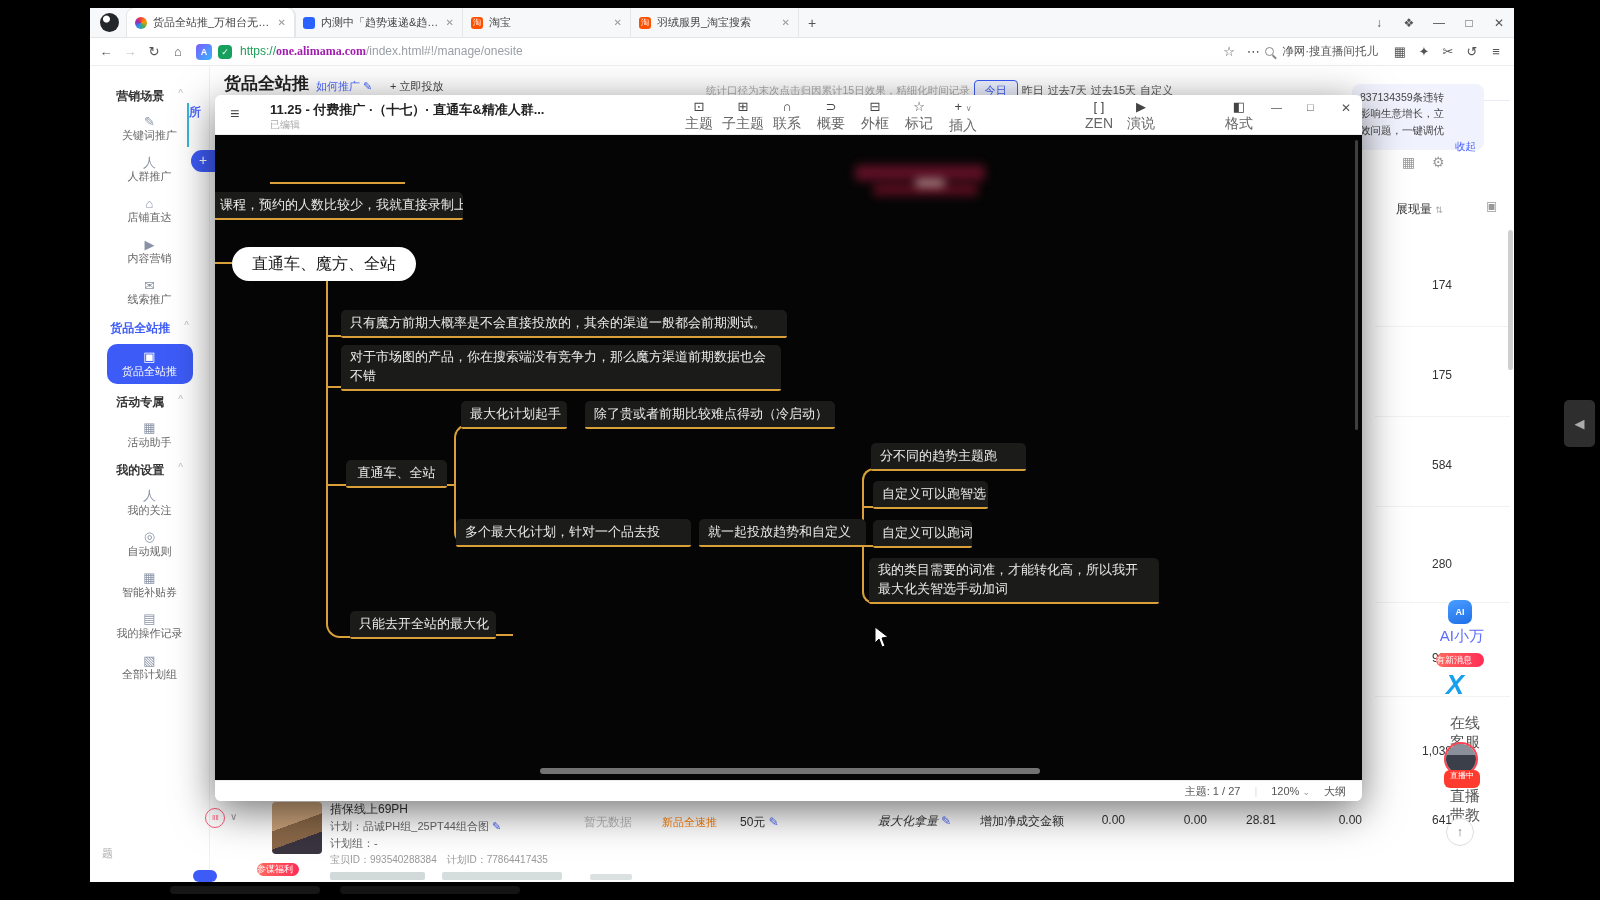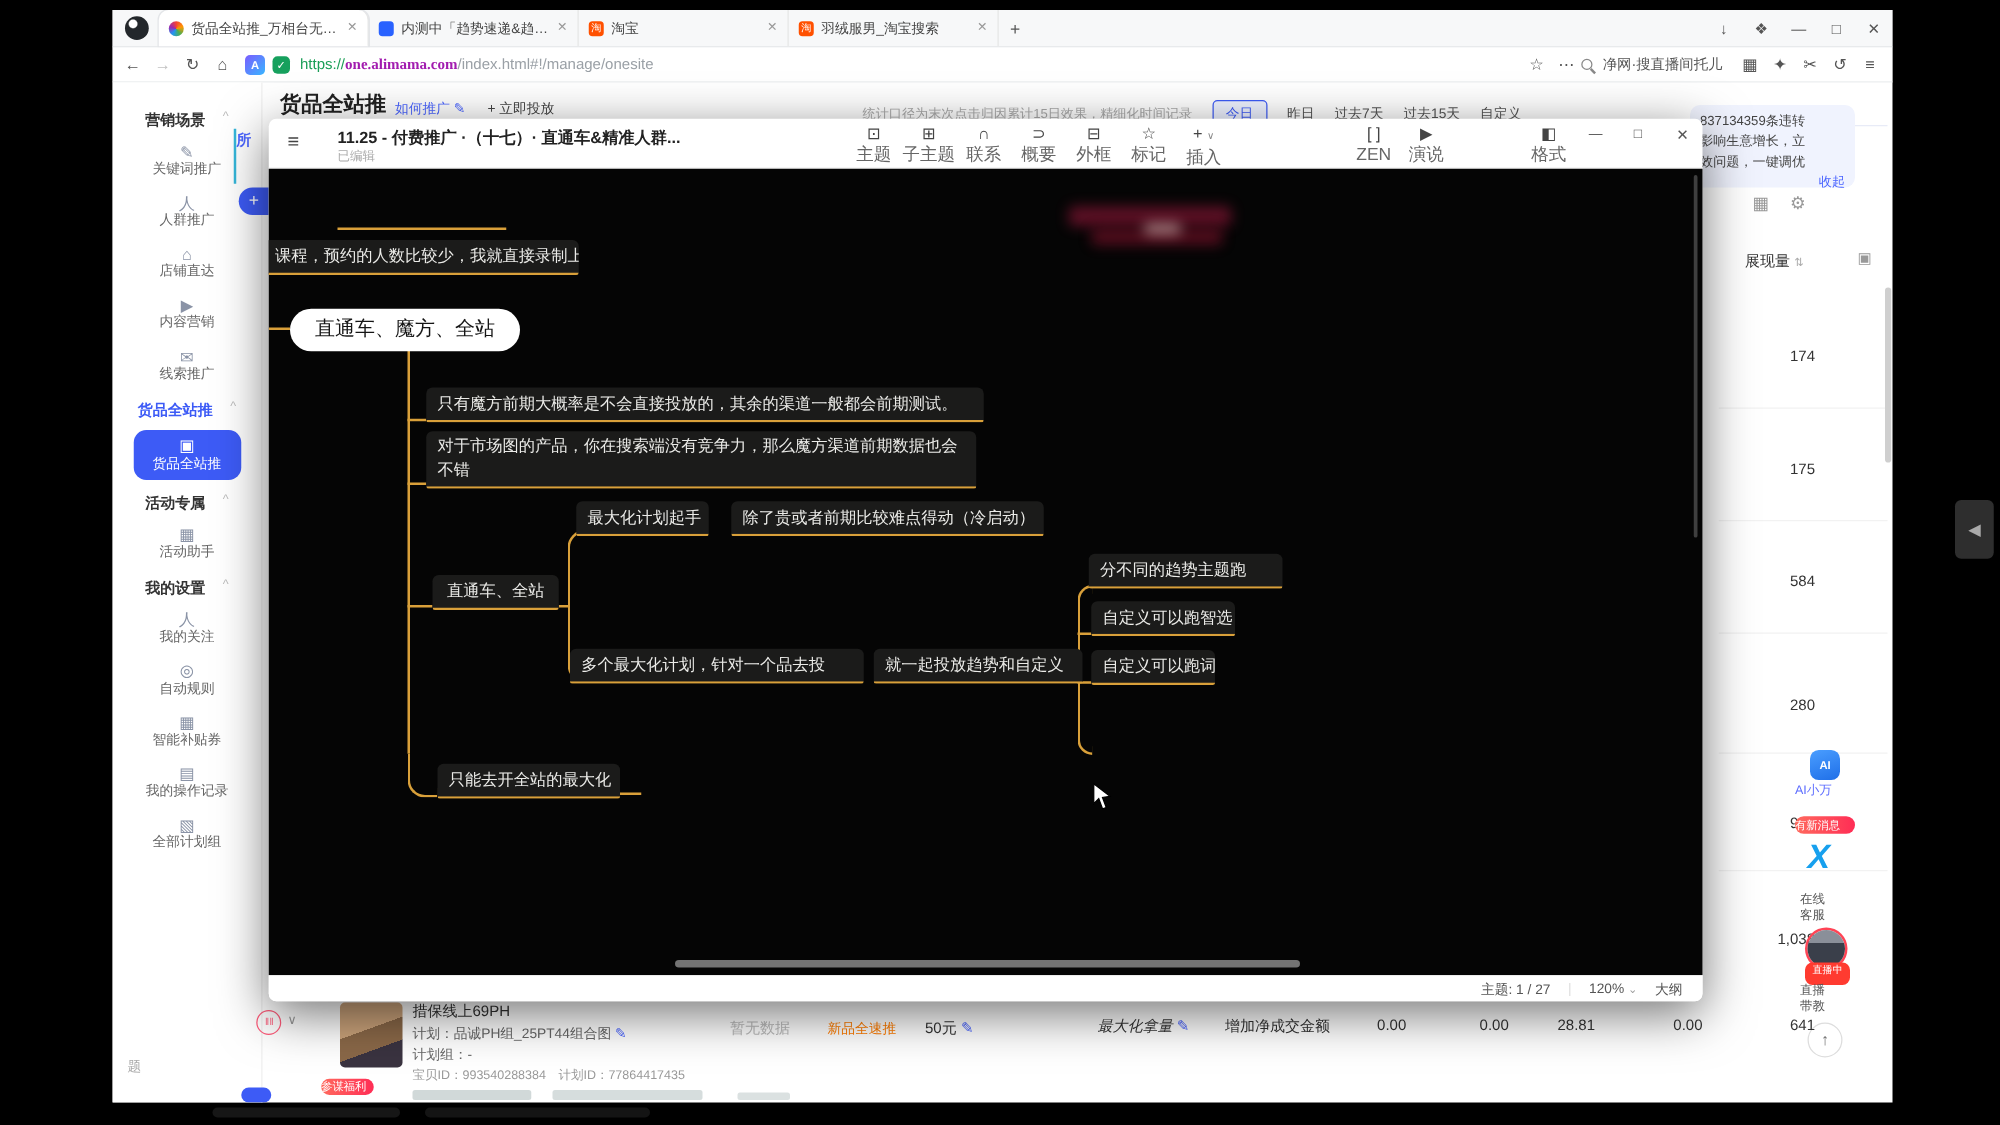--- a/index.html
+++ b/index.html
@@ -40,21 +40,21 @@
   .sitem.active{background:#3d5bf6;color:#fff;padding:6px 0;}
   .sitem.active .sic{color:#fff;}
   .hline{position:absolute;background:#e8ebf7;height:1px;}
   .datetab{font-size:11px;color:#555;}
   .datetab.active{color:#3d5bf6;border:1px solid #3d5bf6;background:#eef2ff;border-radius:4px;padding:2px 10px;}
   .note{font-size:10.5px;color:#aaa;}
   .bluelink{color:#4c66ff;}
   .rownum{position:absolute;width:60px;text-align:right;font-size:12px;color:#333;}
   .sep{position:absolute;height:1px;background:#f2f2f2;}
   
-  .wlabel{font-size:10px;color:#555;text-align:left;line-height:1.25;}
+  .wlabel{font-size:15px;color:#555;text-align:right;line-height:1.25;}
   
   #mm{position:absolute;left:215px;top:95px;width:1147px;height:706px;background:#fff;border-radius:6px;box-shadow:0 10px 40px rgba(0,0,0,.55);}
   #mmtitle{position:absolute;left:0;top:0;width:100%;height:40px;border-bottom:1px solid #ececec;}
   .mtool{position:absolute;top:5px;width:44px;text-align:center;color:#444;}
   .mtool .g{font-size:13px;line-height:14px;display:block;}
   .mtool .l{font-size:14px;color:#666;display:block;margin-top:1px;}
   #mmcanvas{position:absolute;left:0;top:40px;width:1147px;height:645px;background:#050505;overflow:hidden;}
   .mnode{position:absolute;background:#1b1b1a;color:#ebebe8;font-size:13px;line-height:1.5;padding:3px 9px;border-bottom:2px solid #d9a03a;border-radius:5px 5px 2px 2px;white-space:nowrap;}
   .mnode.wrap{white-space:normal;line-height:1.45;}
   .conn{position:absolute;border:0 solid #d9a03a;}
@@ -152,21 +152,21 @@
       <div class="sitem"><span class="sic">◎</span><span>自动规则</span></div>
       <div class="sitem"><span class="sic">▦</span><span>智能补贴券</span></div>
       <div class="sitem"><span class="sic">▤</span><span>我的操作记录</span></div>
       <div class="sitem"><span class="sic">▧</span><span>全部计划组</span></div>
     </div>
     <div class="abs" style="left:12px;top:838px;font-size:11px;color:#aaa;">题</div>
 
     <div class="abs" style="left:134px;top:64px;font-size:17px;font-weight:700;color:#222;">货品全站推</div>
     <div class="abs bluelink" style="left:226px;top:71px;font-size:11px;"><span>如何推广</span> <span>✎</span></div>
     <div class="abs" style="left:300px;top:71px;font-size:11px;color:#444;">+ 立即投放</div>
-    <div class="abs" style="left:600px;top:72px;display:flex;align-items:center;gap:16px;">
+    <div class="abs" style="left:616px;top:72px;display:flex;align-items:center;gap:4px;">
       <span class="note">统计口径为末次点击归因累计15日效果，精细化时间记录</span>
       <span class="datetab active">今日</span>
       <span class="datetab">昨日</span>
       <span class="datetab">过去7天</span>
       <span class="datetab">过去15天</span>
       <span class="datetab">自定义</span>
     </div>
     <div class="hline" style="left:130px;top:92px;width:1290px;"></div>
 
     <div class="abs" style="left:99px;top:96px;width:23px;height:15px;overflow:hidden;color:#4c66ff;font-size:12px;font-weight:700;">所有</div>
@@ -309,20 +309,21 @@
       <div class="mnode" style="left:126px;top:175px;width:446px;">只有魔方前期大概率是不会直接投放的，其余的渠道一般都会前期测试。</div>
       <div class="mnode wrap" style="left:126px;top:210px;width:440px;">对于市场图的产品，你在搜索端没有竞争力，那么魔方渠道前期数据也会不错</div>
       <div class="mnode" style="left:131px;top:325px;width:101px;text-align:center;">直通车、全站</div>
       <div class="mnode" style="left:246px;top:266px;width:106px;text-align:center;">最大化计划起手</div>
       <div class="mnode" style="left:370px;top:266px;width:250px;">除了贵或者前期比较难点得动（冷启动）</div>
       <div class="mnode" style="left:241px;top:384px;width:235px;">多个最大化计划，针对一个品去投</div>
       <div class="mnode" style="left:484px;top:384px;width:167px;">就一起投放趋势和自定义</div>
       <div class="mnode" style="left:656px;top:308px;width:155px;">分不同的趋势主题跑</div>
       <div class="mnode" style="left:658px;top:346px;width:115px;">自定义可以跑智选</div>
       <div class="mnode" style="left:658px;top:385px;width:99px;">自定义可以跑词</div>
+      <div class="mnode wrap" style="left:654px;top:423px;width:290px;">我的类目需要的词准，才能转化高，所以我开最大化关智选手动加词</div>
       <div class="mnode" style="left:135px;top:476px;width:146px;">只能去开全站的最大化</div>
 
       <div class="abs" style="left:325px;top:633px;width:500px;height:6px;background:#737373;border-radius:3px;"></div>
       <div class="abs" style="left:1140px;top:5px;width:3px;height:290px;background:#3f3f3f;border-radius:2px;"></div>
 
       <svg class="abs" style="left:659px;top:491px;" width="16" height="22">
           <polygon points="1,1 1,17 5,13 8,21 11,20 8,12 14,11" fill="#fff" stroke="#000" stroke-width="1"></polygon>
         </svg>
     </div>
 

